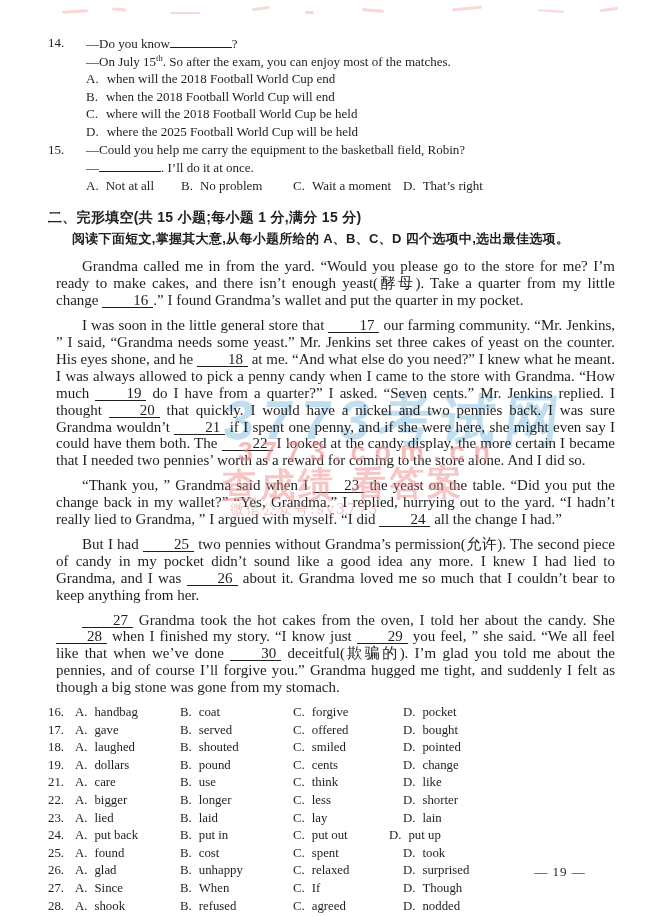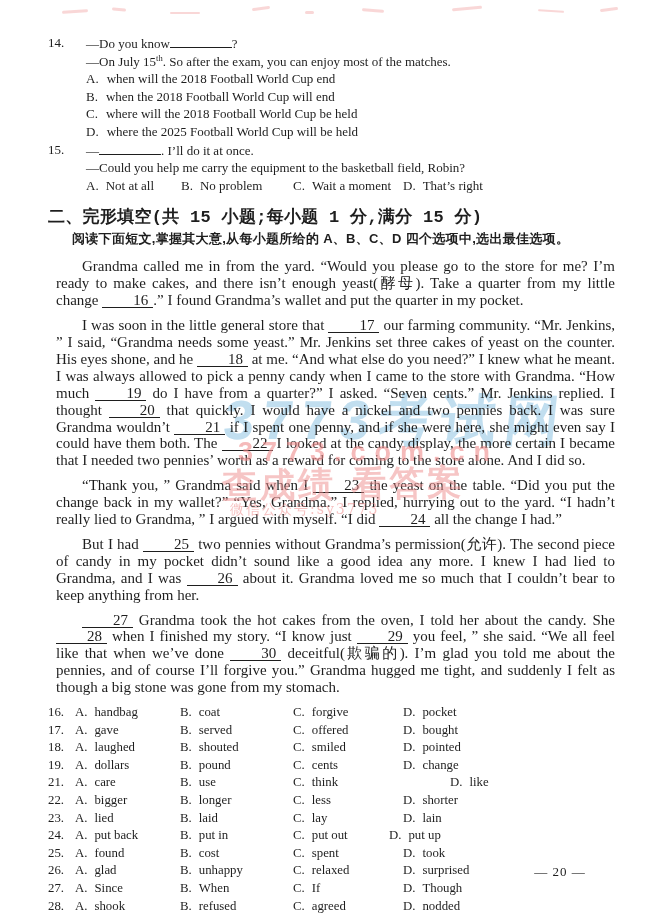--- a/index.html
+++ b/index.html
@@ -13,22 +13,22 @@
   .gq{position:relative;padding-left:38px;font-size:13px;line-height:17.6px;}
   .qnum{position:absolute;left:0;top:0;}
   .qline{white-space:normal;}
   .opt-line .gletter{margin-right:8px;}
   .inline-opts{position:relative;height:17.6px;}
   .inline-opts .icell{position:absolute;top:0;white-space:nowrap;}
   .inline-opts .gletter{margin-right:7px;}
 
   
   .sec-head{
-    margin:13px 0 0 0;font-family:Liberation Mono, monospace;
-    font-weight:bold;font-size:17px;line-height:21px;letter-spacing:.3px;
+    margin:13px 0 0 0;font-family:Liberation Sans, sans-serif;
+    font-weight:bold;font-size:14px;line-height:21px;letter-spacing:.3px;
   }
   .instruction{
     font-family:"Liberation Sans","DejaVu Sans",sans-serif;font-weight:bold;
     font-size:13px;line-height:22px;text-indent:24px;letter-spacing:.3px;
   }
 
   
   .para{
     margin:8px;font-size:15px;line-height:16.9px;text-align:justify;
     text-indent:26px;
@@ -130,22 +130,22 @@
       <div class="qline opt-line">
         <span class="gletter">C.</span><span>where will the 2018 Football World Cup be held</span>
       </div>
       <div class="qline opt-line">
         <span class="gletter">D.</span><span>where the 2025 Football World Cup will be held</span>
       </div>
     </div>
 
     <div class="gq">
       <span class="qnum">15.</span>
+      <div class="qline">—Could you help me carry the equipment to the basketball field, Robin?</div>
       <div class="qline">—<span class="blank empty"></span>. I’ll do it at once.</div>
-      <div class="qline">—Could you help me carry the equipment to the basketball field, Robin?</div>
       <div class="inline-opts">
         <span class="icell" style="left:0px">
           <span class="gletter">A.</span><span>Not at all</span>
         </span>
         <span class="icell" style="left:95px">
           <span class="gletter">B.</span><span>No problem</span>
         </span>
         <span class="icell" style="left:207px">
           <span class="gletter">C.</span><span>Wait a moment</span>
         </span>
@@ -191,21 +191,21 @@
           <span class="gcell" style="left: 27px;"><span class="gletter">A.</span><span>dollars</span></span>
           <span class="gcell" style="left: 132px;"><span class="gletter">B.</span><span>pound</span></span>
           <span class="gcell" style="left: 245px;"><span class="gletter">C.</span><span>cents</span></span>
           <span class="gcell" style="left: 355px;"><span class="gletter">D.</span><span>change</span></span>
         </div>
         <div class="grid-row">
           <span class="gnum">21.</span>
           <span class="gcell" style="left: 27px;"><span class="gletter">A.</span><span>care</span></span>
           <span class="gcell" style="left: 132px;"><span class="gletter">B.</span><span>use</span></span>
           <span class="gcell" style="left: 245px;"><span class="gletter">C.</span><span>think</span></span>
-          <span class="gcell" style="left: 355px; margin-left: 47px;"><span class="gletter">D.</span><span>like</span></span>
+          <span class="gcell" style="left: 355px;"><span class="gletter">D.</span><span>like</span></span>
         </div>
         <div class="grid-row">
           <span class="gnum">22.</span>
           <span class="gcell" style="left: 27px;"><span class="gletter">A.</span><span>bigger</span></span>
           <span class="gcell" style="left: 132px;"><span class="gletter">B.</span><span>longer</span></span>
           <span class="gcell" style="left: 245px;"><span class="gletter">C.</span><span>less</span></span>
           <span class="gcell" style="left: 355px;"><span class="gletter">D.</span><span>shorter</span></span>
         </div>
         <div class="grid-row">
           <span class="gnum">23.</span>
@@ -259,14 +259,14 @@
         <div class="grid-row">
           <span class="gnum">30.</span>
           <span class="gcell" style="left: 27px;"><span class="gletter">A.</span><span>something</span></span>
           <span class="gcell" style="left: 132px;"><span class="gletter">B.</span><span>nothing</span></span>
           <span class="gcell" style="left: 245px;"><span class="gletter">C.</span><span>anybody</span></span>
           <span class="gcell" style="left: 355px;"><span class="gletter">D.</span><span>everybody</span></span>
         </div>
       </div>
   </div>
 
-  <div class="footer">— 20 —</div>
+  <div class="footer">— 19 —</div>
 </div>
 
 </body></html>

